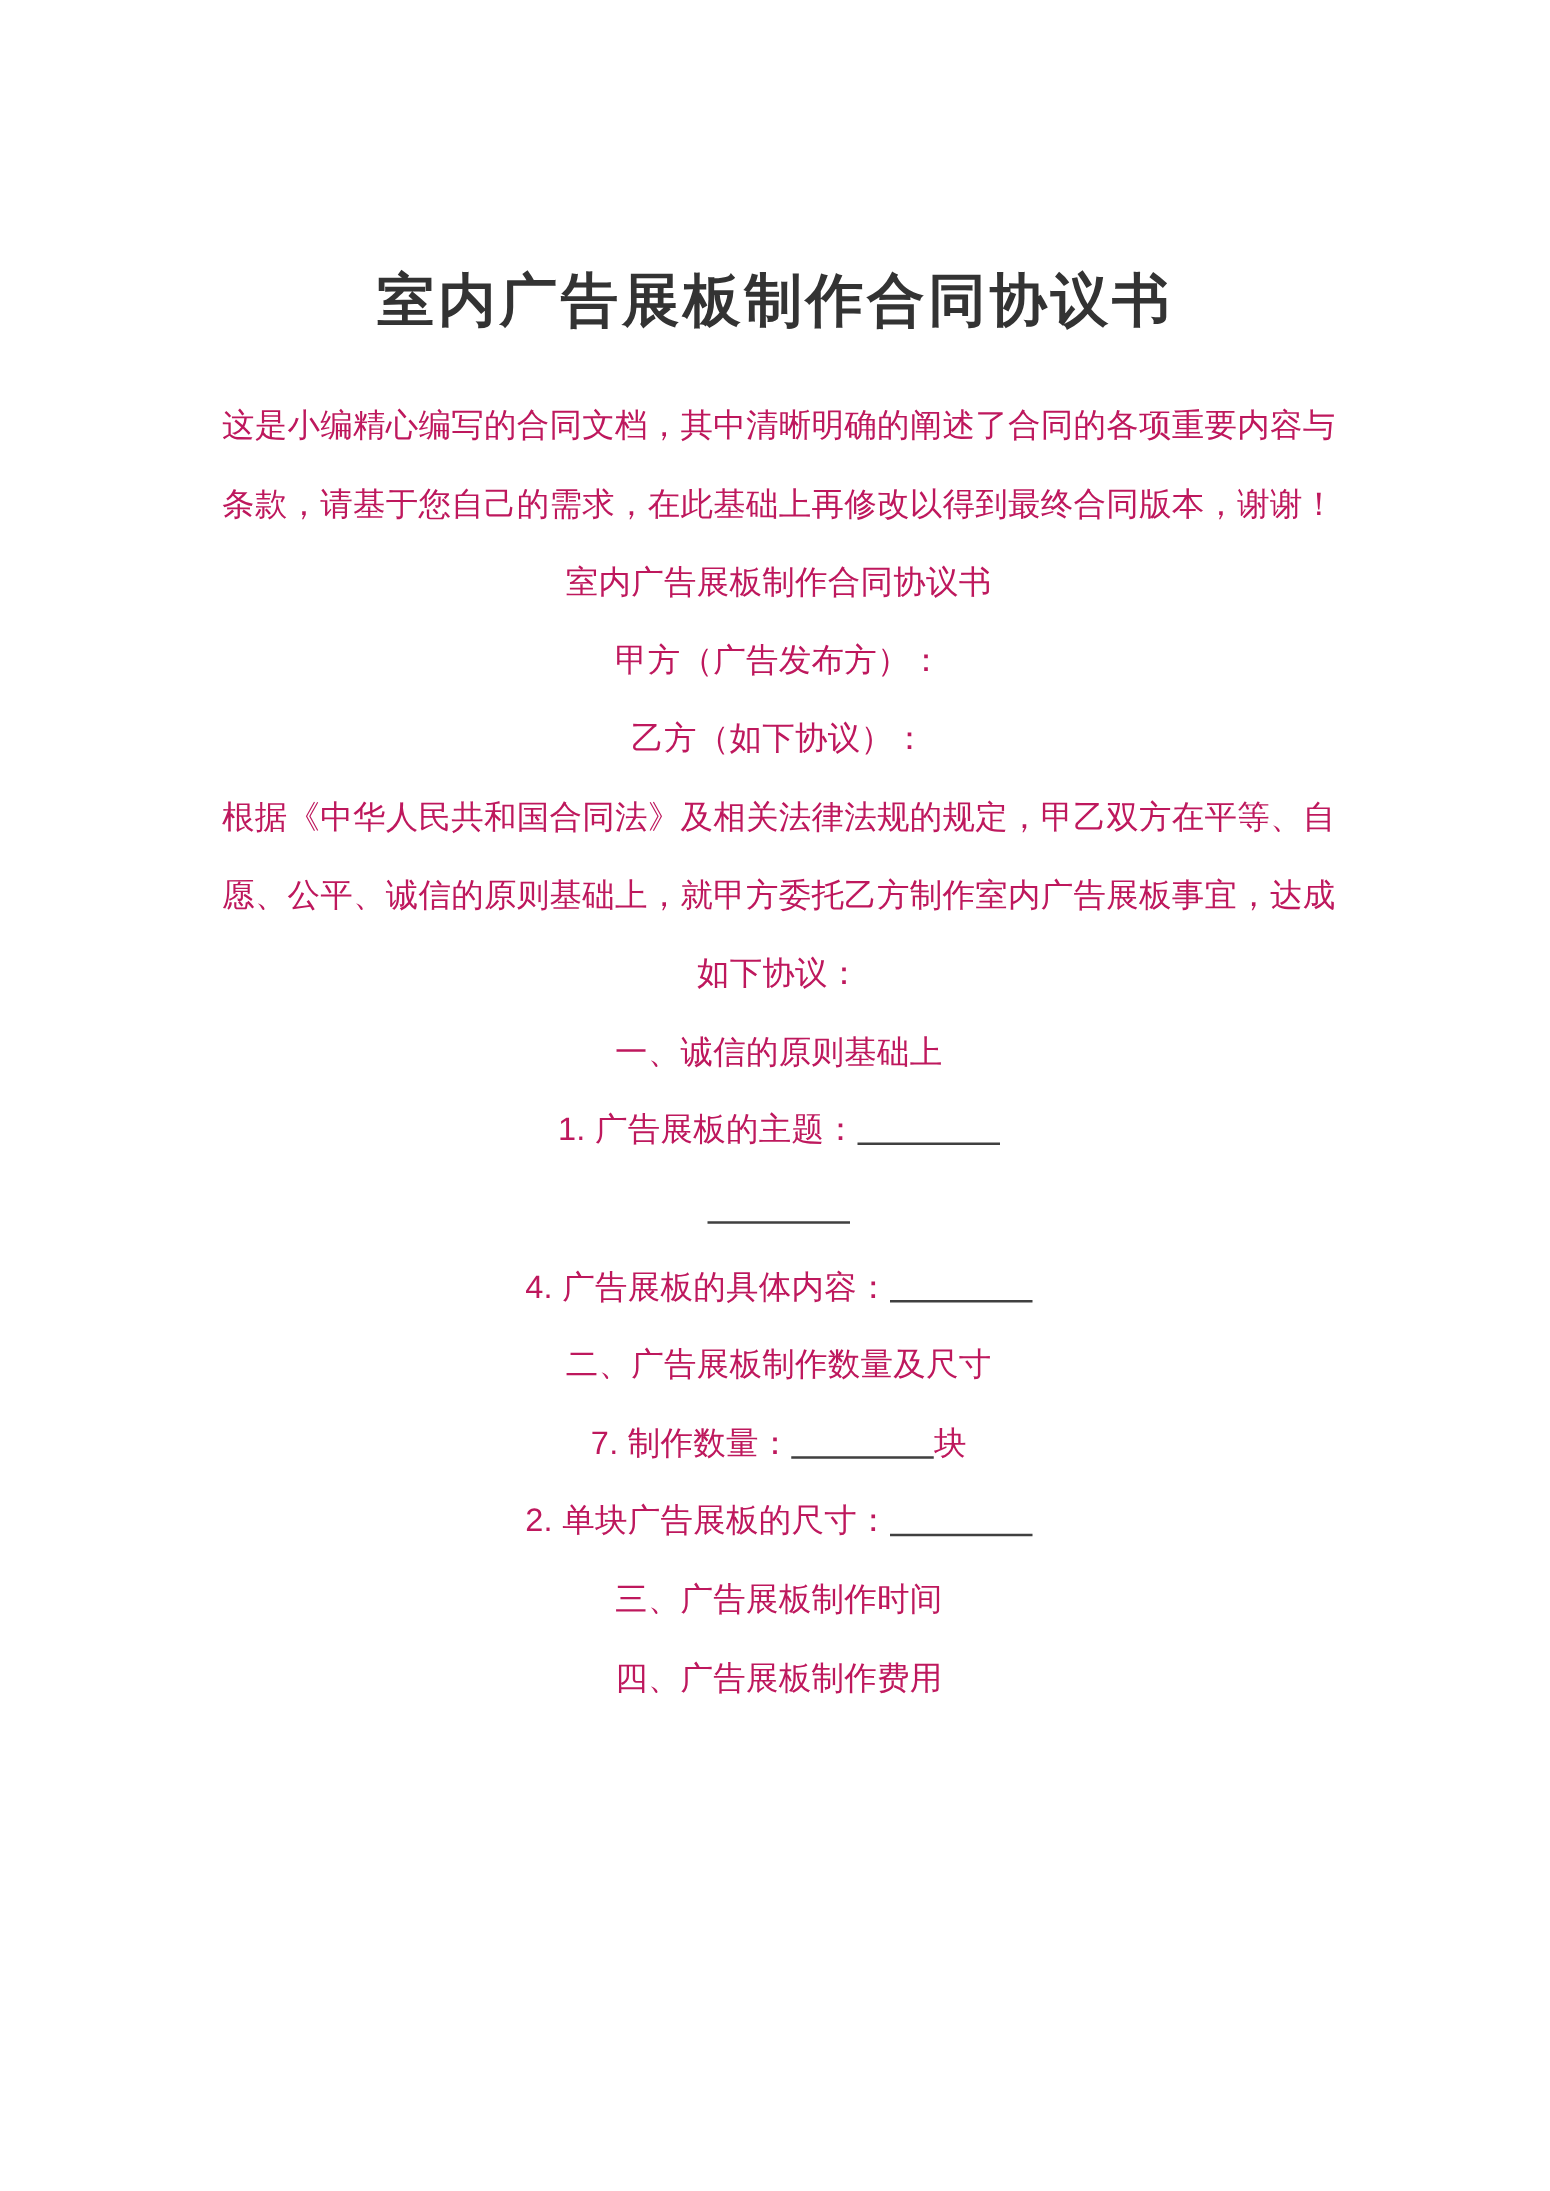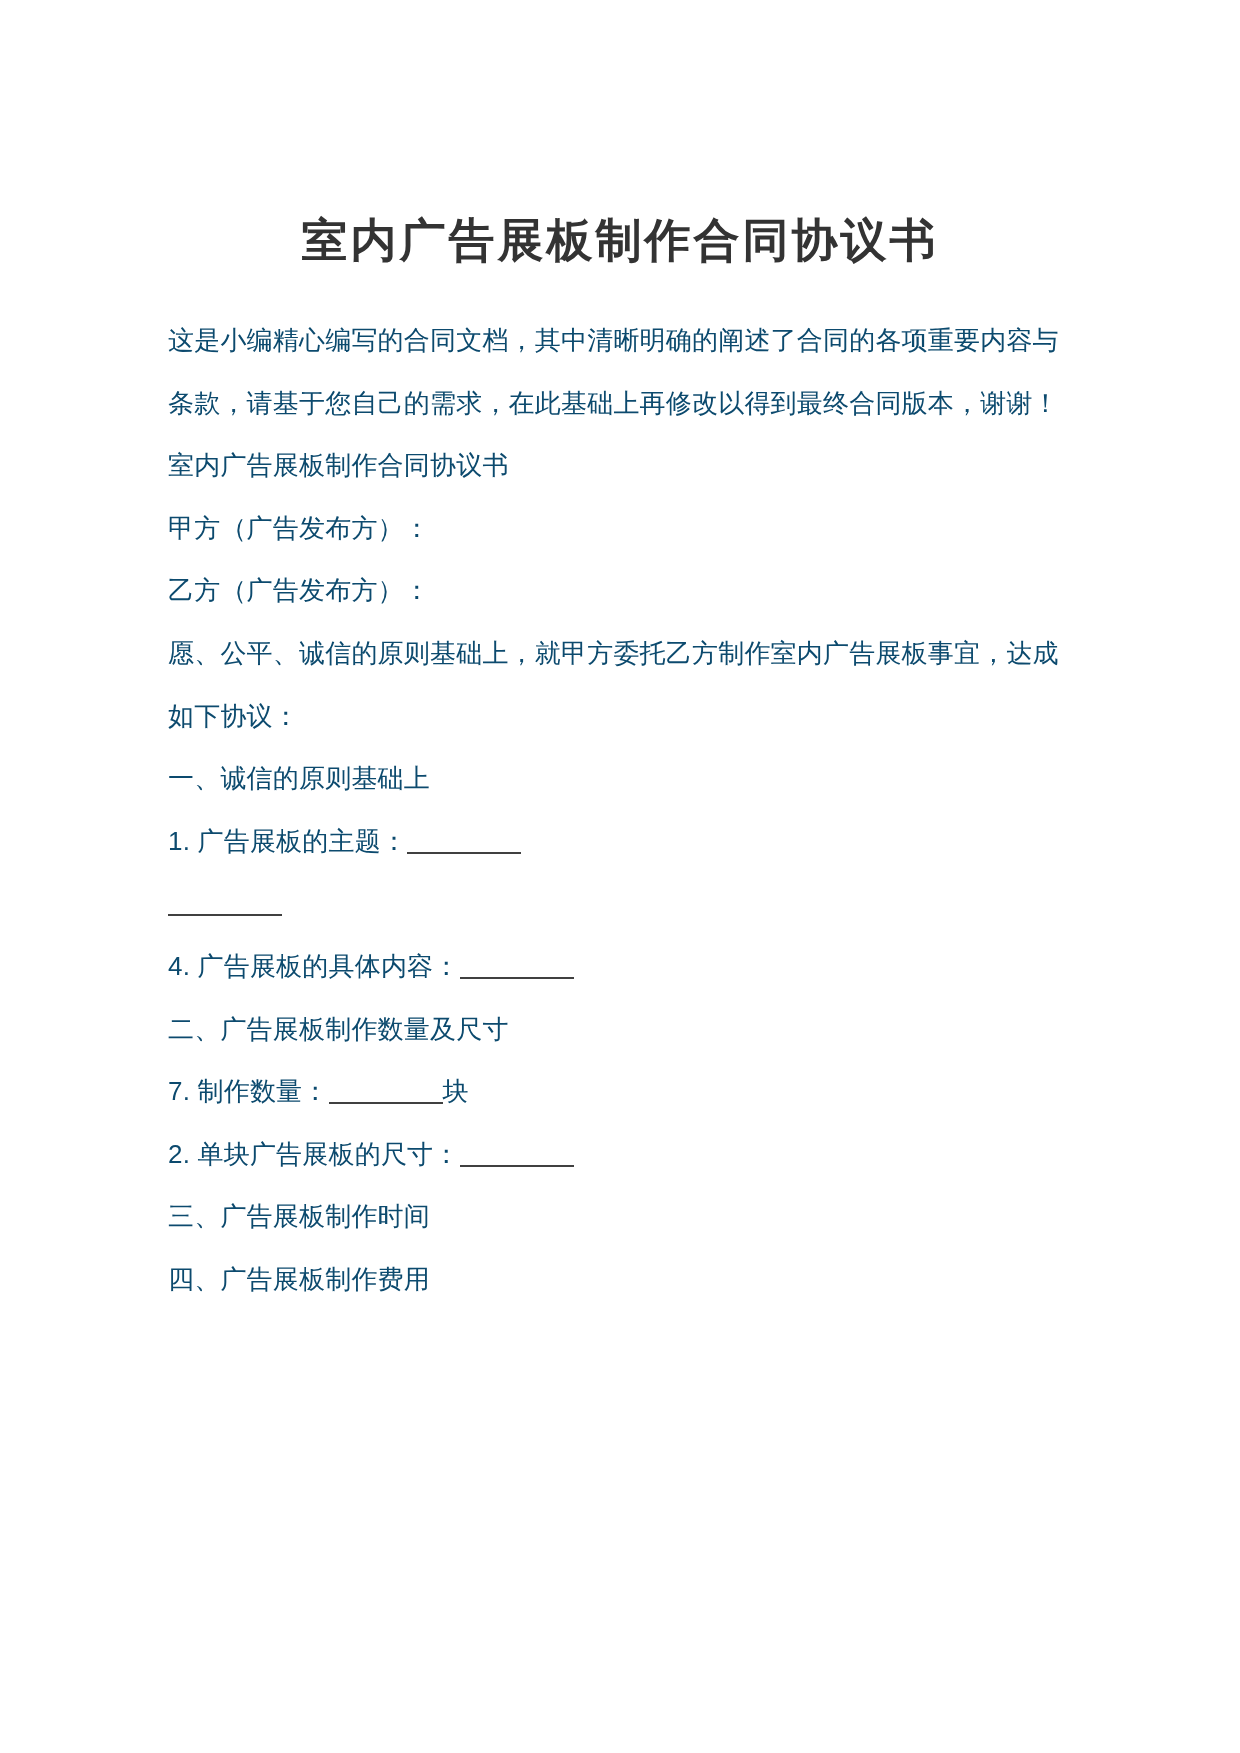--- a/index.html
+++ b/index.html
@@ -33,42 +33,44 @@
     left: 168px;
     top: 309px;
     width: 910px;
   }
   .line {
     height: 62.6px;
     line-height: 62.6px;
     font-size: 26px;
     letter-spacing: 0.2px;
     white-space: nowrap;
-    color: #0c4a6e;
+    color: #be185d;
+    text-align: center;
   }
   .blank {
     display: inline-block;
     height: 16px;
     border-bottom: 2px solid #404040;
     vertical-align: -4px;
   }
   .blank.long  { width: 114px; }
   .blank.short { width: 53px; }
 </style>
 </head>
 <body>
 
 <div class="page">
   <div class="doc-title">室内广告展板制作合同协议书</div>
   <div class="doc-body">
       <div class="line"><span>这是小编精心编写的合同文档，其中清晰明确的阐述了合同的各项重要内容与</span></div>
       <div class="line"><span>条款，请基于您自己的需求，在此基础上再修改以得到最终合同版本，谢谢！</span></div>
       <div class="line"><span>室内广告展板制作合同协议书</span></div>
       <div class="line"><span>甲方（广告发布方）：</span></div>
-      <div class="line"><span>乙方（广告发布方）：</span></div>
+      <div class="line"><span>乙方（如下协议）：</span></div>
+      <div class="line"><span>根据《中华人民共和国合同法》及相关法律法规的规定，甲乙双方在平等、自</span></div>
       <div class="line"><span>愿、公平、诚信的原则基础上，就甲方委托乙方制作室内广告展板事宜，达成</span></div>
       <div class="line"><span>如下协议：</span></div>
       <div class="line"><span>一、诚信的原则基础上</span></div>
       <div class="line"><span>1. 广告展板的主题：</span><span class="blank long"></span></div>
       <div class="line"><span class="blank long"></span></div>
       <div class="line"><span>4. 广告展板的具体内容：</span><span class="blank long"></span></div>
       <div class="line"><span>二、广告展板制作数量及尺寸</span></div>
       <div class="line"><span>7. 制作数量：</span><span class="blank long"></span><span>块</span></div>
       <div class="line"><span>2. 单块广告展板的尺寸：</span><span class="blank long"></span></div>
       <div class="line"><span>三、广告展板制作时间</span></div>

